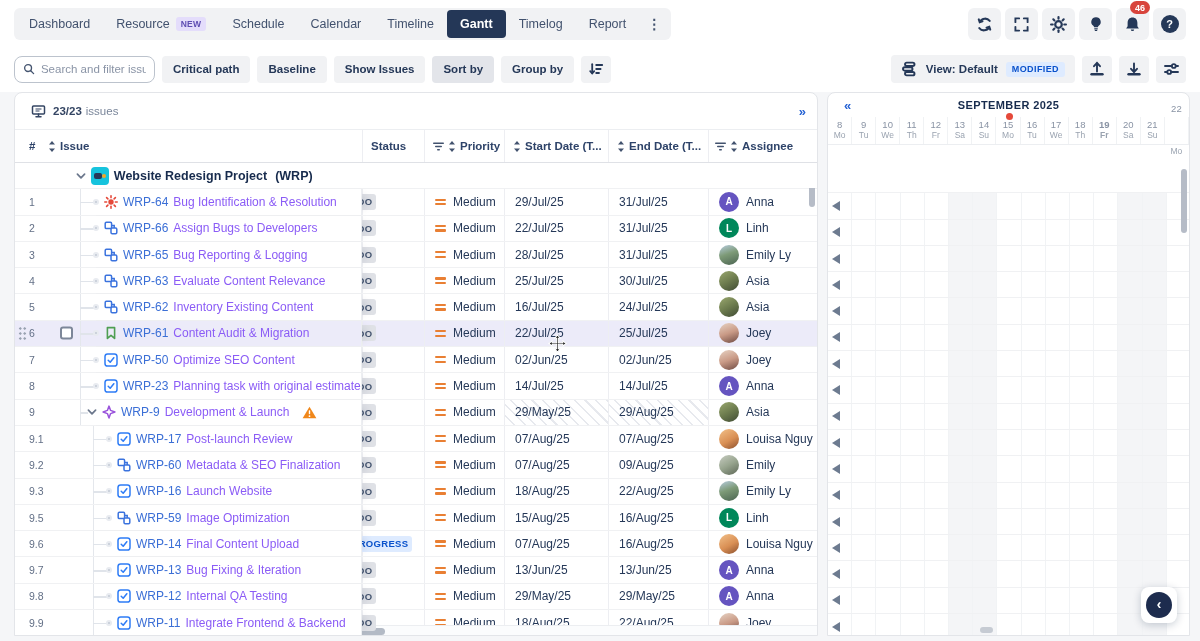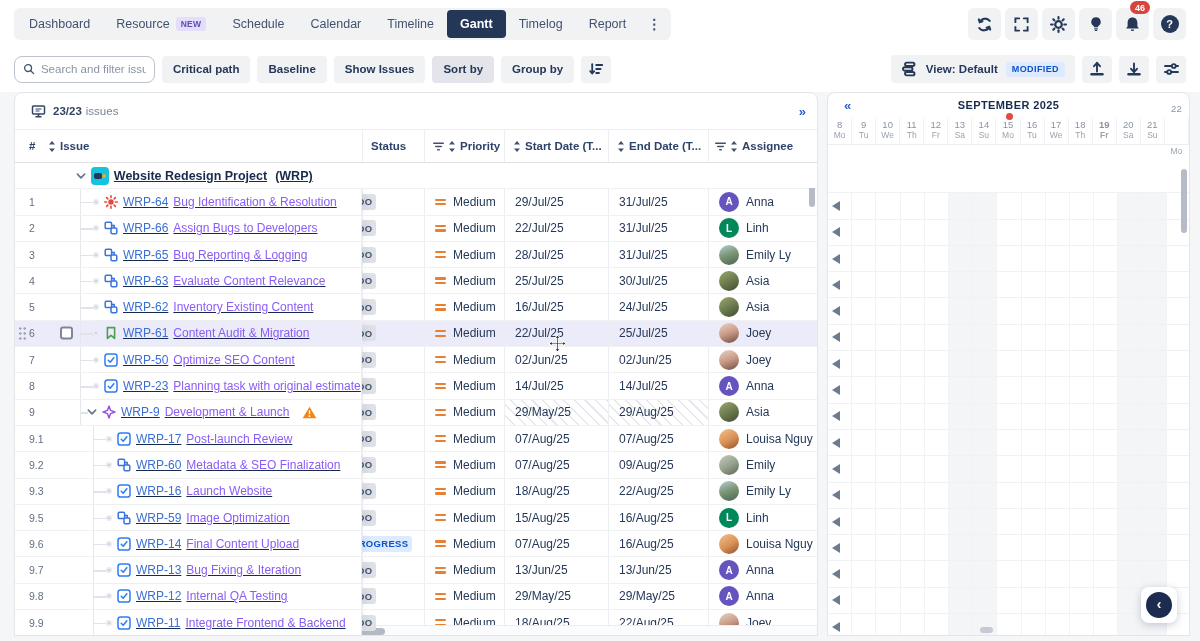--- a/index.html
+++ b/index.html
@@ -49,21 +49,21 @@
   .hc.hc-start { width:104px; border-left:1px solid #edeef2; }
   .hc.hc-end { width:100px; border-left:1px solid #edeef2; }
   .hc.hc-assignee { flex:1; border-left:1px solid #edeef2; padding-left:6px; }
   
   #rows { position:relative; }
   .row { display:flex; height:26.3px; border-bottom:1px solid #f0f1f3; background:#fff; font-size:12px; }
   .row.hovered { background:#ecebf9; }
   .cell { height:100%; }
   .c-num { width:61px; position:relative; display:flex; align-items:center; background:inherit; z-index:2; }
   .rnum { padding-left:14px; color:#626f86; font-size:10.5px; }
-  .c-issue { width:286px; position:relative; background:inherit; z-index:2; box-shadow:10px 0 10px -8px rgba(9,30,66,.18); border-right:1px solid #eceef1;text-decoration:underline; }
+  .c-issue { width:286px; position:relative; background:inherit; z-index:2; box-shadow:10px 0 10px -8px rgba(9,30,66,.18); border-right:1px solid #eceef1; }
   .issue-inner { display:flex; align-items:center; gap:5px; height:100%; position:relative; }
   .guide { position:absolute; top:0; bottom:0; width:1px; background:#e4e7ec; }
   .conn { position:absolute; top:50%; height:1.5px; background:#e0e4ea; }
   .dep-circle { width:6px; height:6px; border:2px solid #e8ebf0; background:#c3cad5; border-radius:50%; flex:none; }
   .ticon { width:14px; height:14px; flex:none; display:flex; align-items:center; justify-content:center; }
   .ikey { color:#3b6fd6; white-space:nowrap; }
   .isummary { color:#8b5cf6; white-space:nowrap; }
   .proj-title { font-weight:700; color:#172b4d; font-size:12.5px; white-space:nowrap; }
   .proj-icon { width:18px; height:18px; border-radius:4px; background:#16c3dd; position:relative; flex:none; }
   .proj-icon .bar { position:absolute; left:3px; top:6px; width:8px; height:6px; border-radius:2px; background:#253858; }

